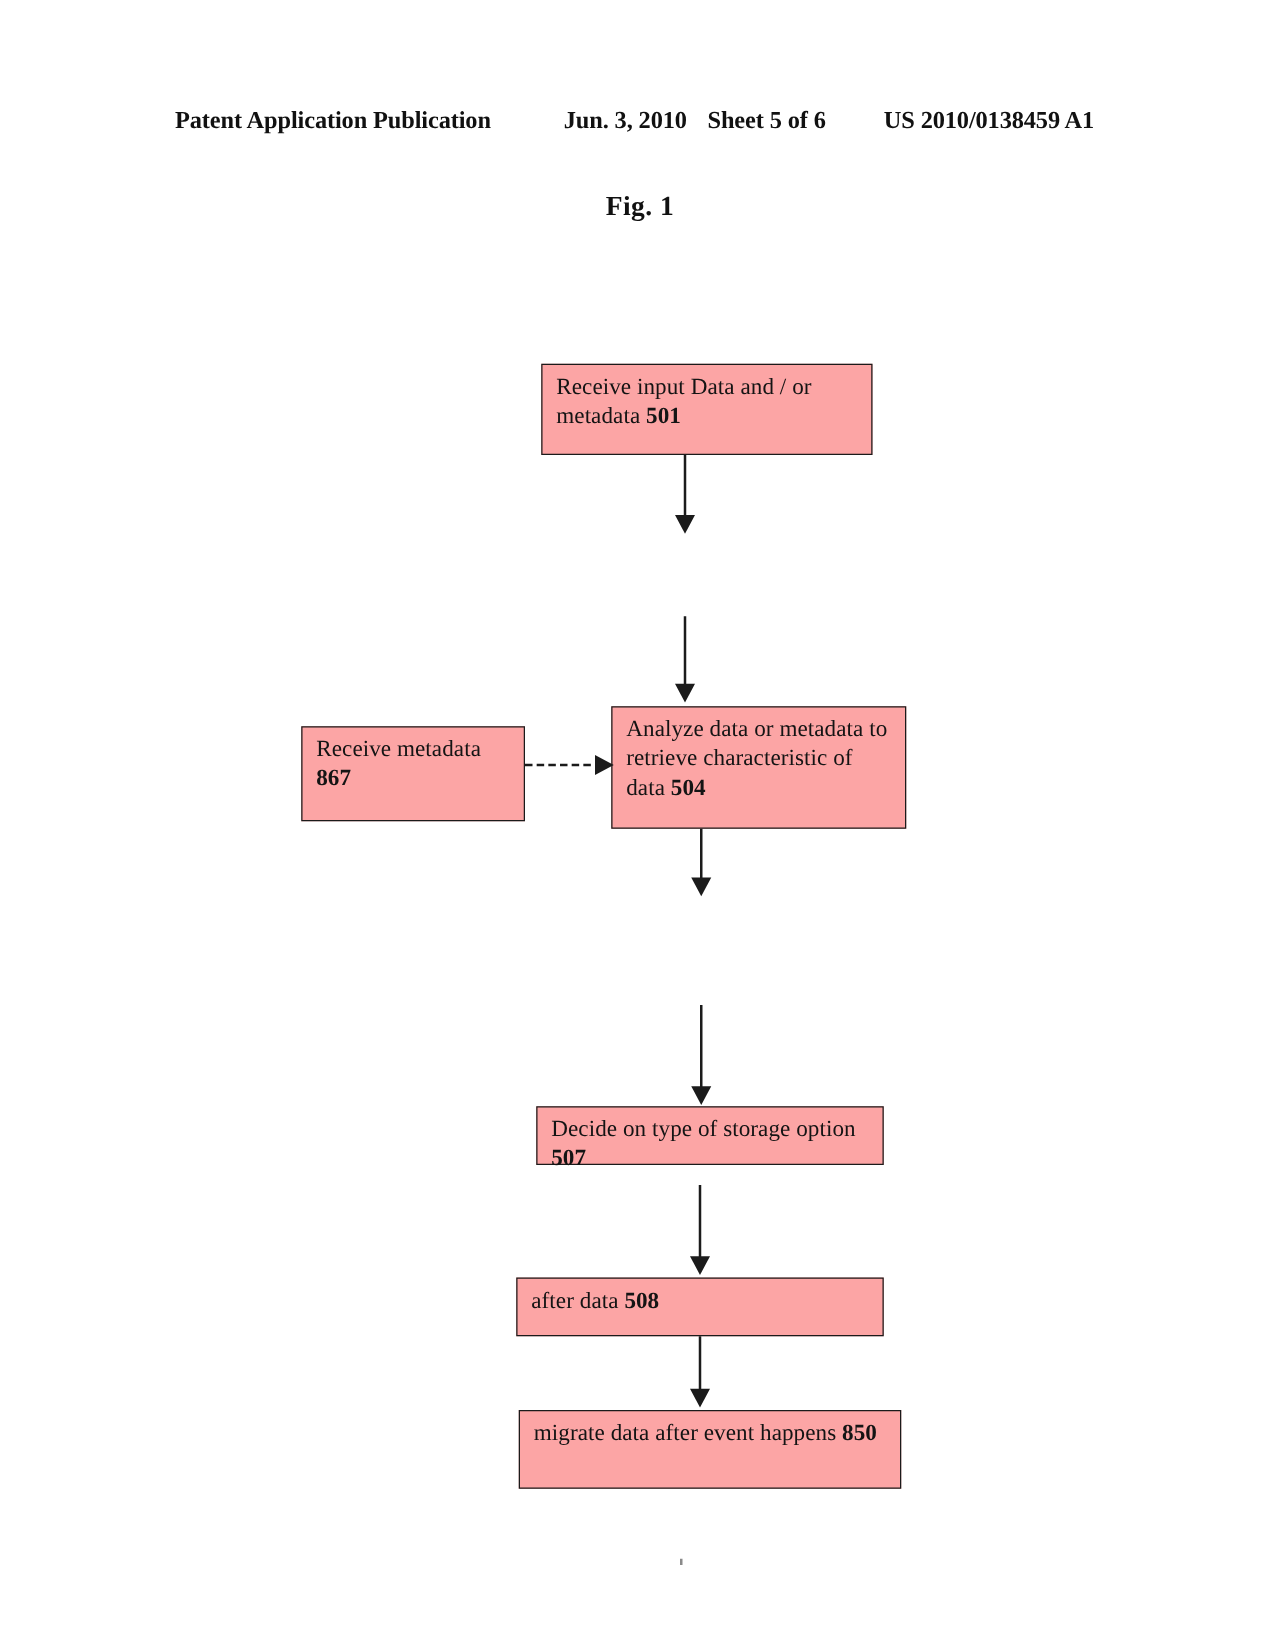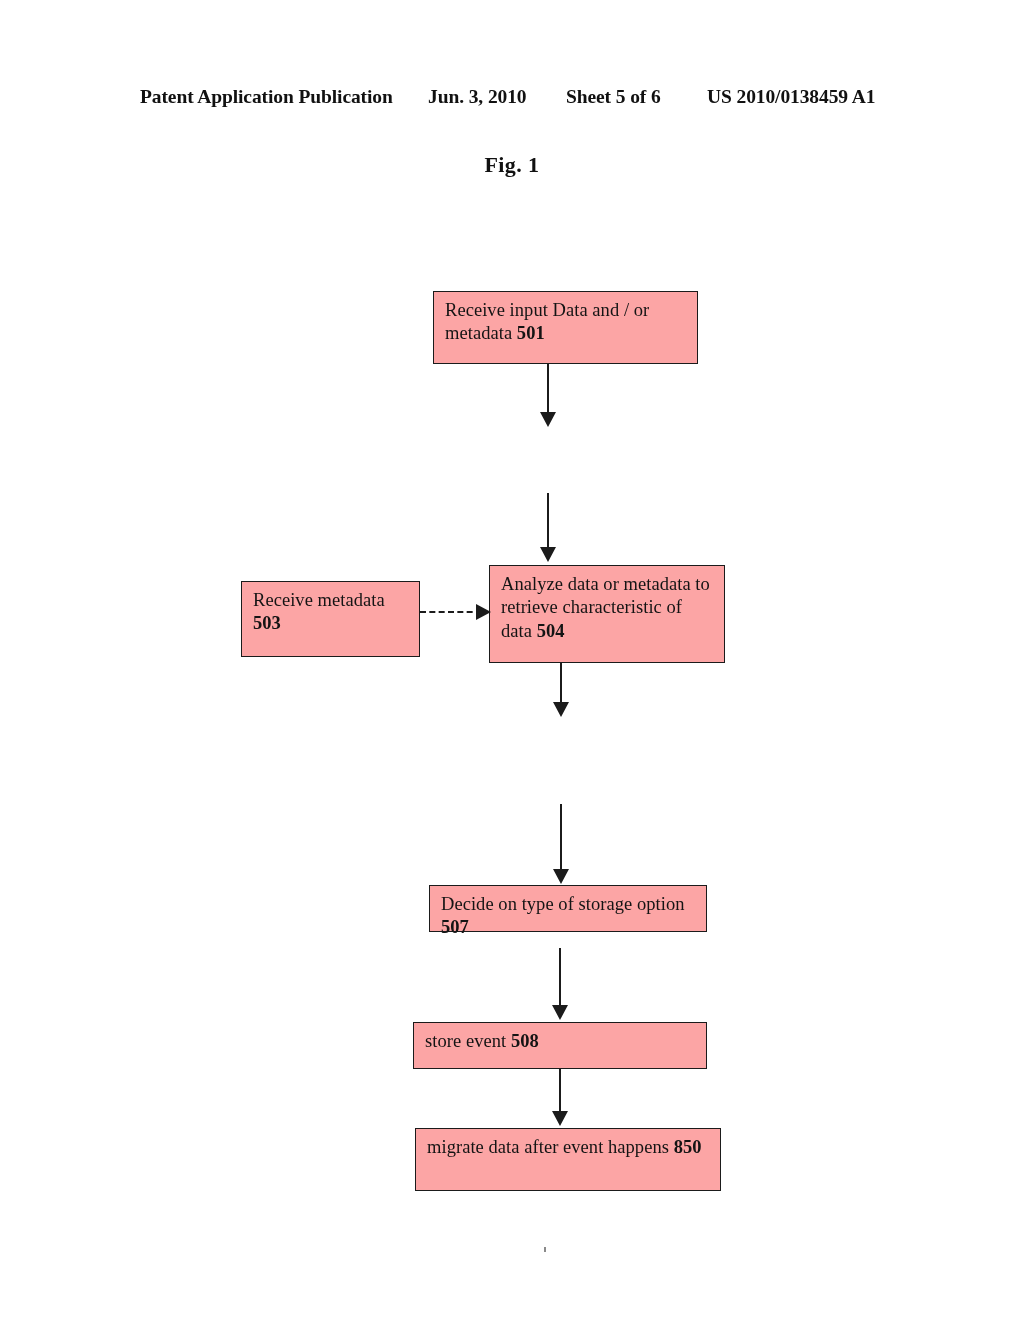--- a/index.html
+++ b/index.html
@@ -26,21 +26,21 @@
     height: 28px;
     display: flex;
     align-items: baseline;
     font-weight: bold;
     font-size: 19.5px;
     letter-spacing: -0.1px;
     color: #111111;
     white-space: nowrap;
   }
   #page-header .hdr-pub   { position: absolute; left: 128px; margin-left: 12px; }
-  #page-header .hdr-date  { position: absolute; left: 428px; font-family: Liberation Serif, serif; }
+  #page-header .hdr-date  { position: absolute; left: 451px; font-family: Liberation Serif, serif; }
   #page-header .hdr-sheet { position: absolute; left: 566px; }
   #page-header .hdr-num   { position: absolute; left: 707px; }
 
   
   #fig-title {
     position: absolute;
     top: 152px;
     left: 0;
     width: 1024px;
     text-align: center;
@@ -157,34 +157,34 @@
 <div id="fig-title">Fig. 1</div>
 
 <div id="flowchart">
 
   <div class="node" id="node-501">
     <span>Receive input Data and / or metadata </span><b>501</b>
   </div>
 
 
   <div class="node" id="node-503">
-    <span>Receive metadata </span><b>503</b>
+    <span>Receive metadata </span><b>867</b>
   </div>
 
   <div class="node" id="node-504">
     <span>Analyze data or metadata to retrieve characteristic of data </span><b>504</b>
   </div>
 
 
   <div class="node" id="node-507">
     <span>Decide on type of storage option </span><b>507</b>
   </div>
 
   <div class="node" id="node-508">
-    <span>store event </span><b>508</b>
+    <span>after data </span><b>508</b>
   </div>
 
   <div class="node" id="node-510">
     <span>migrate data after event happens </span><b>850</b>
   </div>
 
   <div class="connector" id="c-501-502">
     <div class="conn-line vert"></div>
     <div class="arrowhead down"></div>
   </div>

